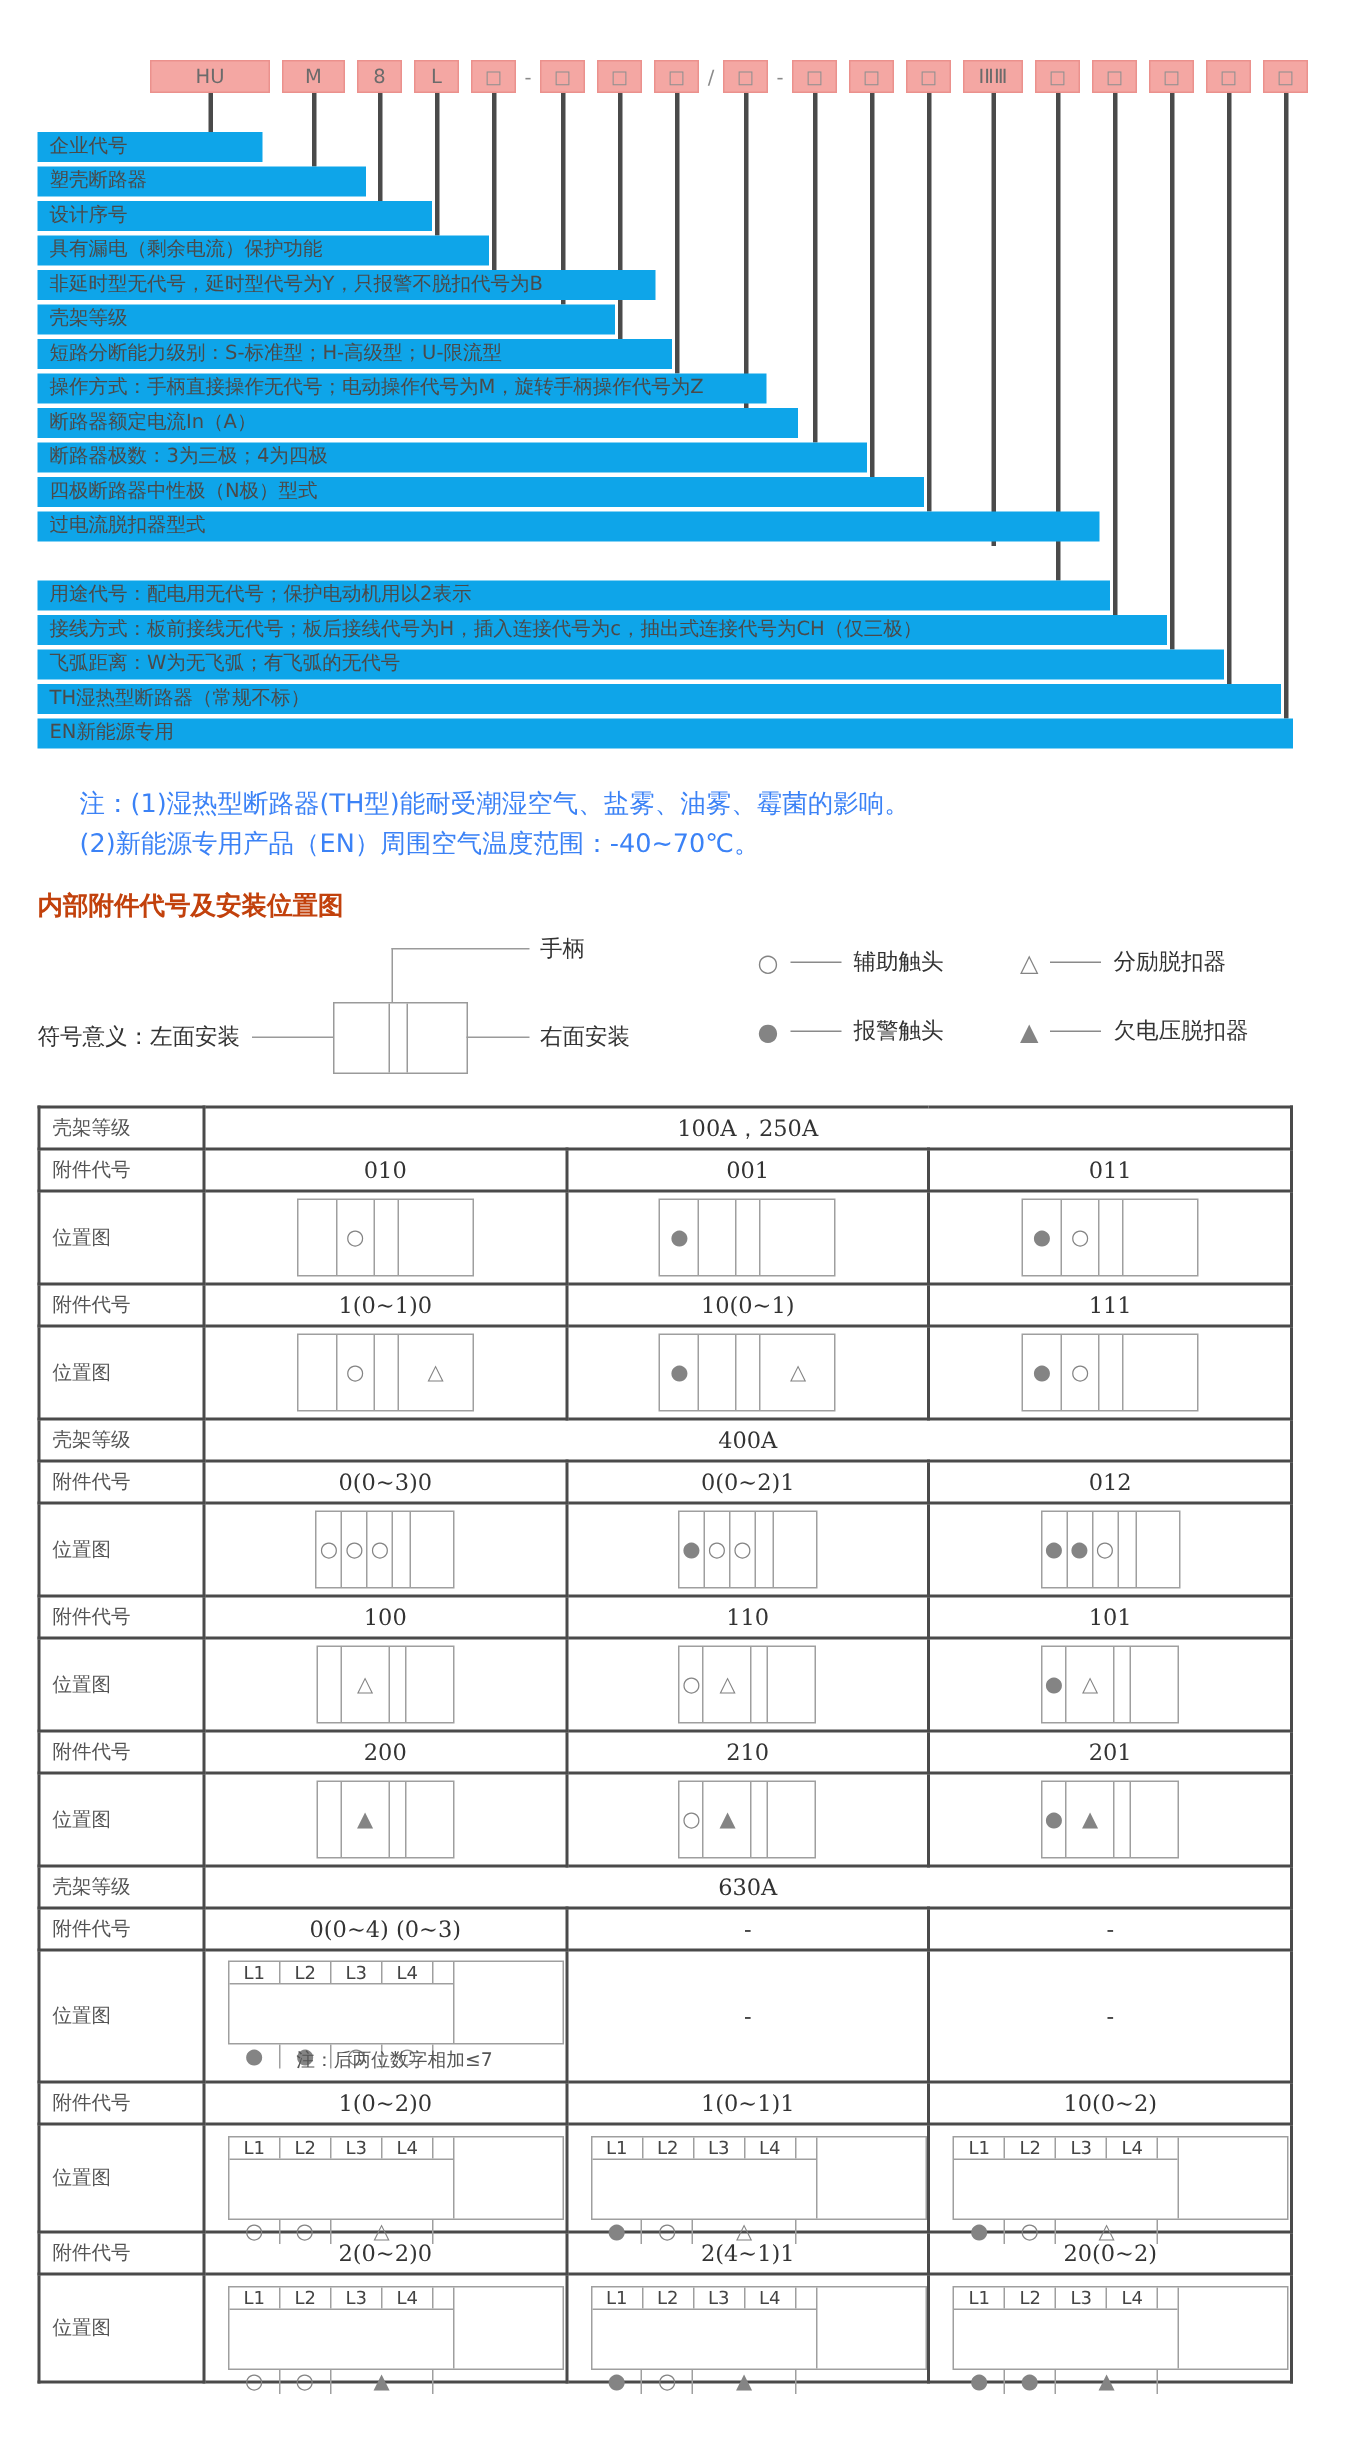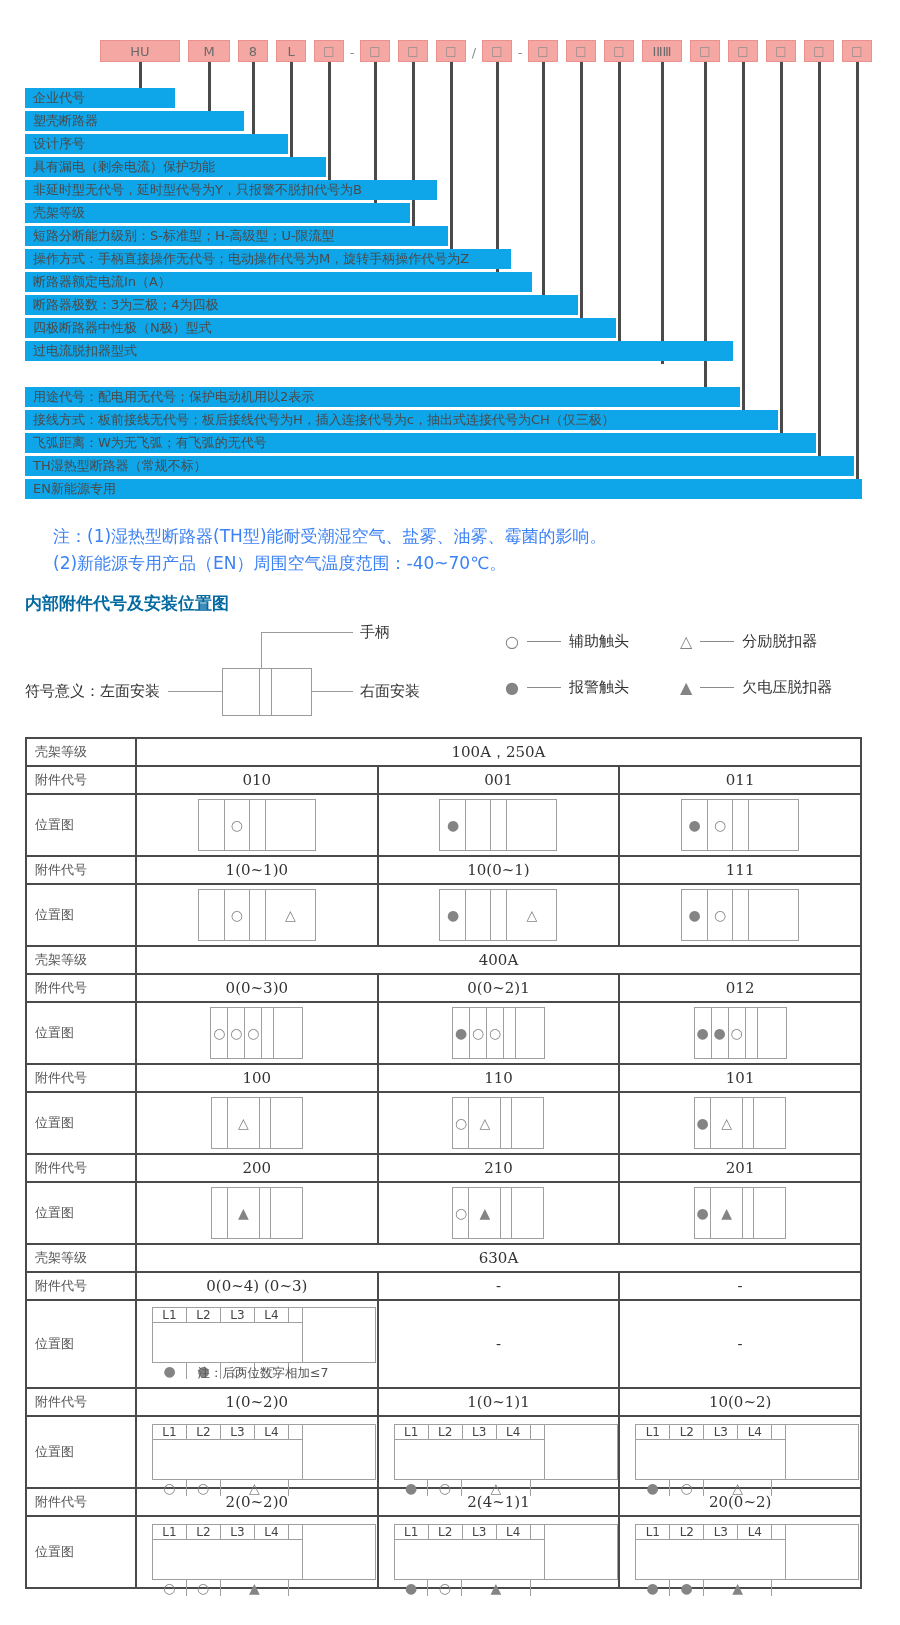--- a/index.html
+++ b/index.html
@@ -10,21 +10,21 @@
   .cbox{position:absolute;top:40px;height:22px;background:#f4a7a3;border:1px solid #eb918d;
         display:flex;align-items:center;justify-content:center;font-size:13px;color:#6b6b6b;box-sizing:border-box;}
   .cbox.sq{color:#8f8f8f;font-size:12px;}
   .csep{position:absolute;top:40px;height:24px;display:flex;align-items:center;justify-content:center;
         color:#8a8a8a;font-size:13px;width:12px;}
   .cline{position:absolute;top:62px;width:3px;background:#4a4a4a;}
   .cbar{position:absolute;left:25px;height:20px;background:#0ea5e9;color:#4a4a4a;font-size:13px;
         line-height:20px;padding-left:8px;box-sizing:border-box;white-space:nowrap;overflow:hidden;}
   
   .notes{position:absolute;left:25px;top:523px;font-size:17px;color:#3b82f6;line-height:27px;margin-left:28px;}
-  .sec-title{position:absolute;left:25px;top:592px;font-size:17px;font-weight:bold;color:#0369a1;}
+  .sec-title{position:absolute;left:25px;top:592px;font-size:17px;font-weight:bold;color:#c2410c;}
   
   .legend{position:absolute;left:0;top:620px;width:900px;height:112px;}
   .bk-box{position:absolute;left:222px;top:48px;width:88px;height:46px;border:1px solid #9a9a9a;}
   .bk-box .v1{position:absolute;left:36px;top:0;height:100%;border-left:1px solid #9a9a9a;}
   .bk-box .v2{position:absolute;left:48px;top:0;height:100%;border-left:1px solid #9a9a9a;}
   .h-vline{position:absolute;left:261px;top:12px;height:36px;border-left:1px solid #9a9a9a;}
   .h-hline{position:absolute;left:261px;top:12px;width:92px;border-top:1px solid #9a9a9a;}
   .lg-text{position:absolute;font-size:15px;color:#333;}
   .l-hline{position:absolute;top:71px;border-top:1px solid #9a9a9a;}
   .leg-item{position:absolute;display:flex;align-items:center;}

